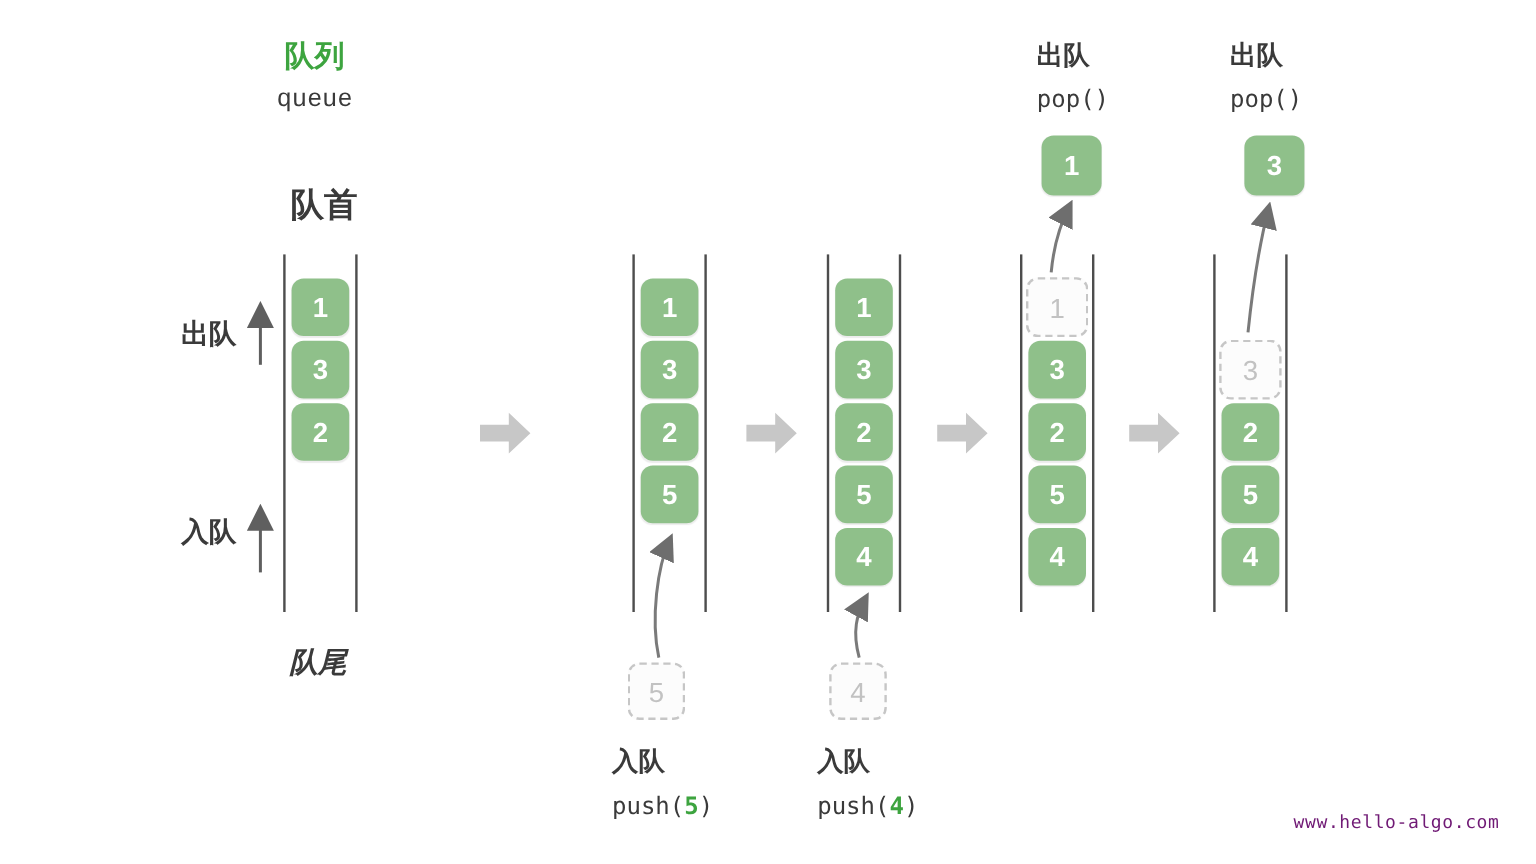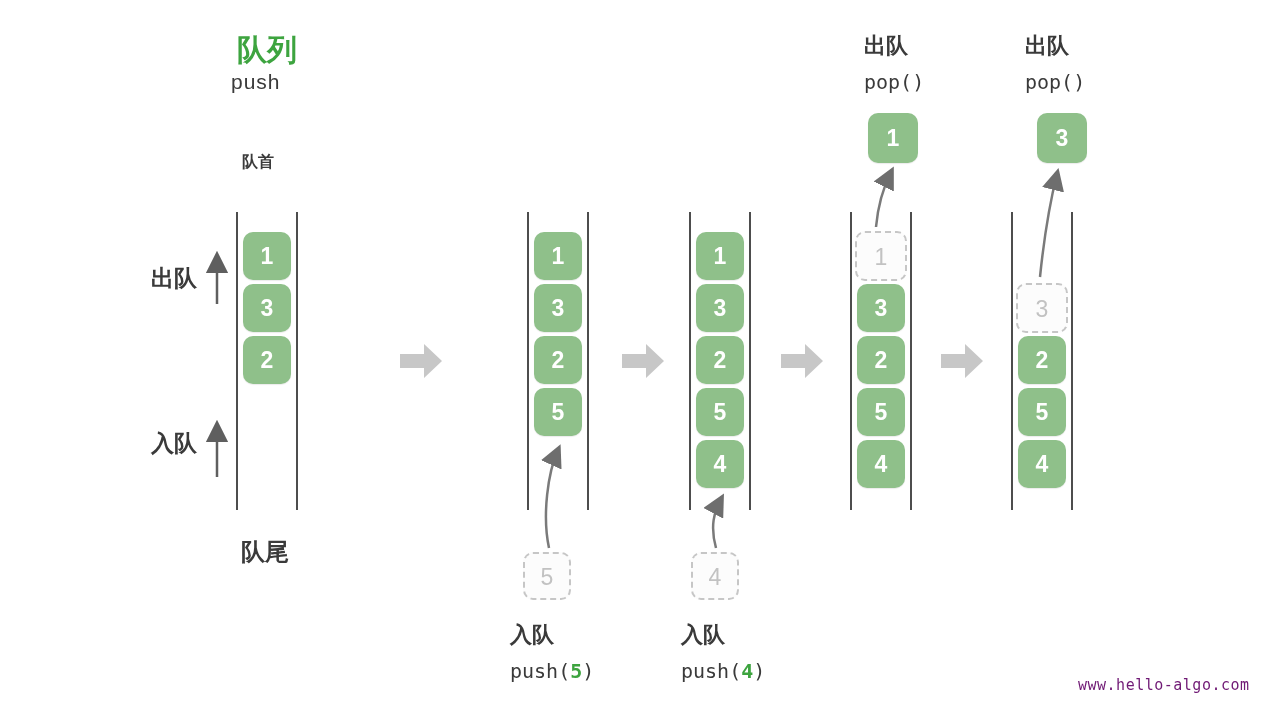--- a/index.html
+++ b/index.html
@@ -20,38 +20,38 @@
         line-height:46px;text-align:center;box-sizing:border-box;}
   .ghost.inqueue{width:52px;height:50px;line-height:48px;}
 
   .zh{font-weight:700;color:#3a3a3a;}
   .code{font-family:"DejaVu Sans Mono","Liberation Mono",monospace;color:#3a3a3a;}
   .oplabel{position:absolute;}
   .oplabel .l1{font-size:22px;font-weight:700;color:#3a3a3a;margin-bottom:9px;}
   .oplabel .l2{font-size:20px;}
   .oplabel .l2 .arg{font-weight:700;color:#3DA43F;}
 
-  .title-zh{position:absolute;left:237px;top:30px;font-size:30px;font-weight:700;color:#3DA43F;}
+  .title-zh{position:absolute;left:237px;top:30px;font-size:25px;font-weight:700;color:#3DA43F;}
   .title-en{position:absolute;left:231px;top:70px;font-size:21px;color:#3a3a3a;letter-spacing:1px;}
-  .lbl-front{position:absolute;left:242px;top:152px;font-size:16px;}
-  .lbl-rear{position:absolute;left:241px;top:536px;font-size:24px;}
+  .lbl-front{position:absolute;left:242px;top:152px;font-size:28px;}
+  .lbl-rear{position:absolute;left:241px;top:536px;font-size:24px;font-style:italic;}
   .lbl-deq{position:absolute;left:151px;top:263px;font-size:23px;}
   .lbl-enq{position:absolute;left:151px;top:428px;font-size:23px;}
 
   .watermark{position:absolute;left:1078px;top:676px;font-size:15px;color:#701a75;
              letter-spacing:.5px;}
   svg.overlay{position:absolute;left:0;top:0;pointer-events:none;}
 </style>
 </head>
 <body>
 
 <div class="canvas">
 
   <div class="title-zh">队列</div>
-  <div class="title-en">push</div>
+  <div class="title-en">queue</div>
 
   <div class="lbl-front zh">队首</div>
   <div class="lbl-rear zh">队尾</div>
   <div class="lbl-deq zh">出队</div>
   <div class="lbl-enq zh">入队</div>
 
   <div class="qcol" style="left:236px"></div>
   <div class="qcol" style="left:527px"></div>
   <div class="qcol" style="left:689px"></div>
   <div class="qcol" style="left:850px"></div>

